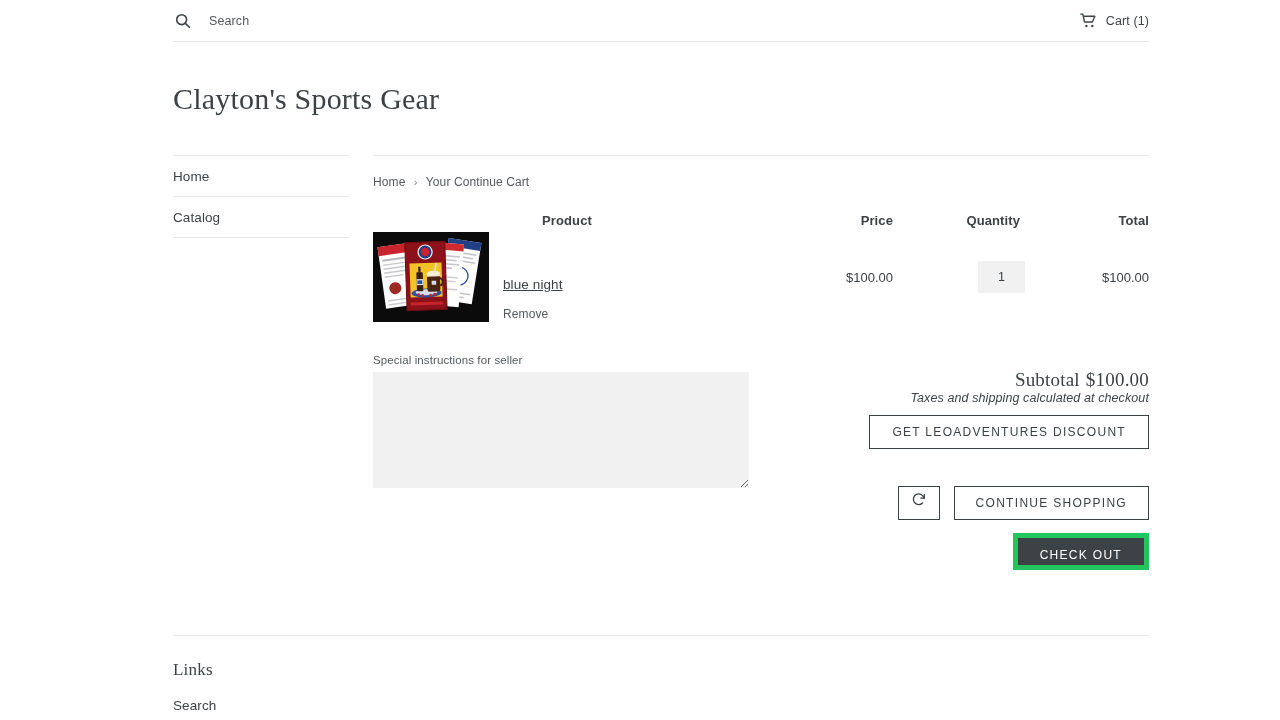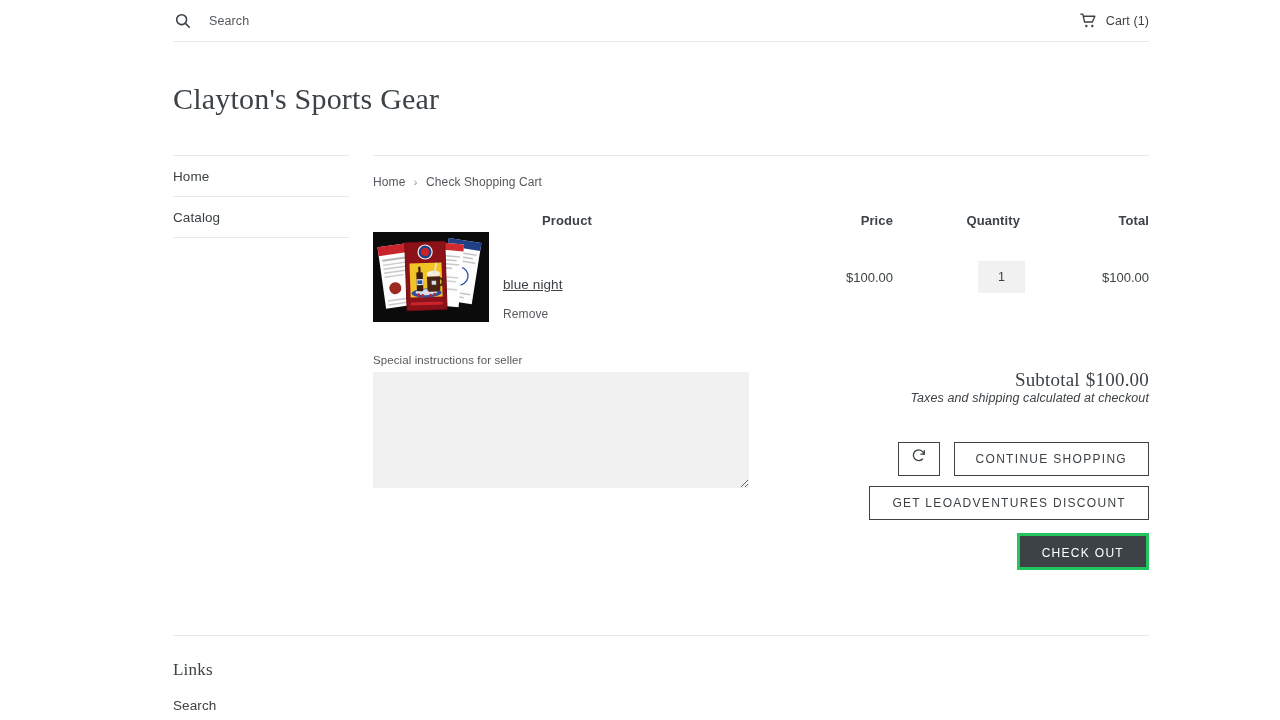--- a/index.html
+++ b/index.html
@@ -278,21 +278,21 @@
     padding: 0;
     display: flex;
     align-items: center;
     justify-content: center;
   }
   .btn-update svg { width: 16px; height: 16px; color: #3d4246; }
   .btn-row-2 { margin-top: 10px; }
   .btn-discount { padding: 0 22px; }
   .btn-checkout {
     background: #3d4246;
-    border: 3px solid #22c55e;
+    border: 5px solid #22c55e;
     color: #ffffff;
     margin-top: 13px;
     padding: 0 22px;
     height: 37px;
     line-height: 35px;
   }
 
   
   .footer {
     position: absolute;
@@ -356,21 +356,21 @@
       <nav class="sidebar">
         <a class="nav-item" href="#">Home</a>
         <a class="nav-item" href="#">Catalog</a>
       </nav>
 
       <div class="main">
 
         <div class="breadcrumb">
           <a href="#">Home</a>
           <span class="sep">›</span>
-          <span>Check Shopping Cart</span>
+          <span>Your Continue Cart</span>
         </div>
 
         <table class="cart-table">
           <thead>
             <tr>
               <th class="th-product">Product</th>
               <th class="th-price">Price</th>
               <th class="th-qty">Quantity</th>
               <th class="th-total">Total</th>
             </tr>
@@ -472,36 +472,36 @@
             <label class="notes-label">Special instructions for seller</label>
             <textarea class="notes-area" placeholder="" style=""></textarea>
           </div>
 
           <div class="totals">
             <div class="subtotal">
               <span>Subtotal</span><span class="amount">$100.00</span>
             </div>
             <div class="tax-note">Taxes and shipping calculated at checkout</div>
 
+            <div class="btn-row btn-row-2">
+              <button class="btn btn-discount">Get LeoAdventures Discount</button>
+            </div>
+
             <div class="btn-row">
               <button class="btn btn-update">
                 <span>
                   <svg viewBox="0 0 24 24" fill="none" stroke="currentColor" stroke-width="2" stroke-linecap="round" stroke-linejoin="round">
                     <path d="M20 5.5v5.2h-5.2"></path>
                     <path d="M19.3 10.5a8 8 0 1 0 -1.9 7.4"></path>
                   </svg>
                 </span>
               </button>
               <button class="btn btn-continue">Continue shopping</button>
             </div>
 
-            <div class="btn-row btn-row-2">
-              <button class="btn btn-discount">Get LeoAdventures Discount</button>
-            </div>
-
             <div class="btn-row" style="margin-top:0">
               <button class="btn btn-checkout">Check out</button>
             </div>
           </div>
 
         </div>
 
       </div>
     </div>
   </div>

